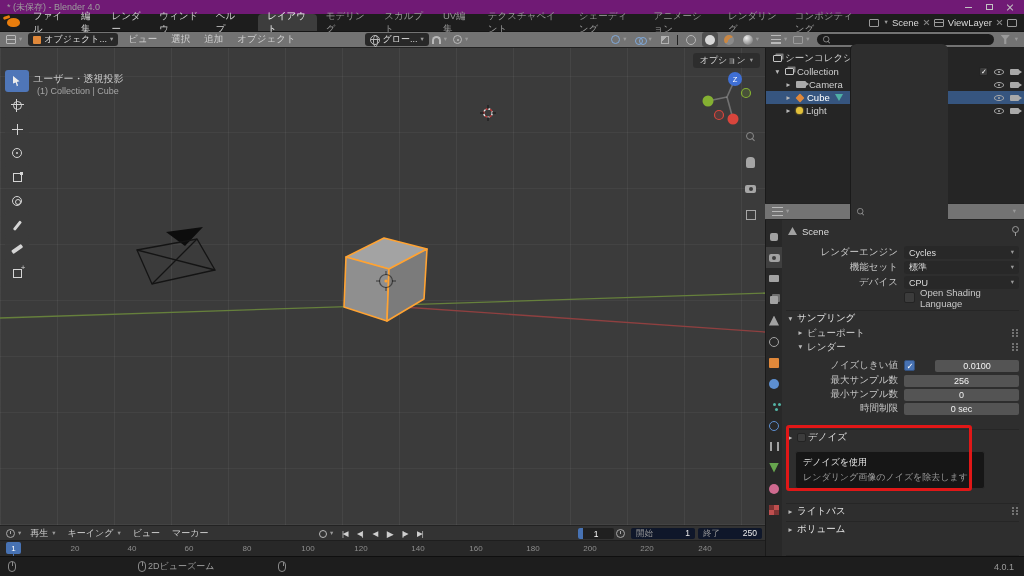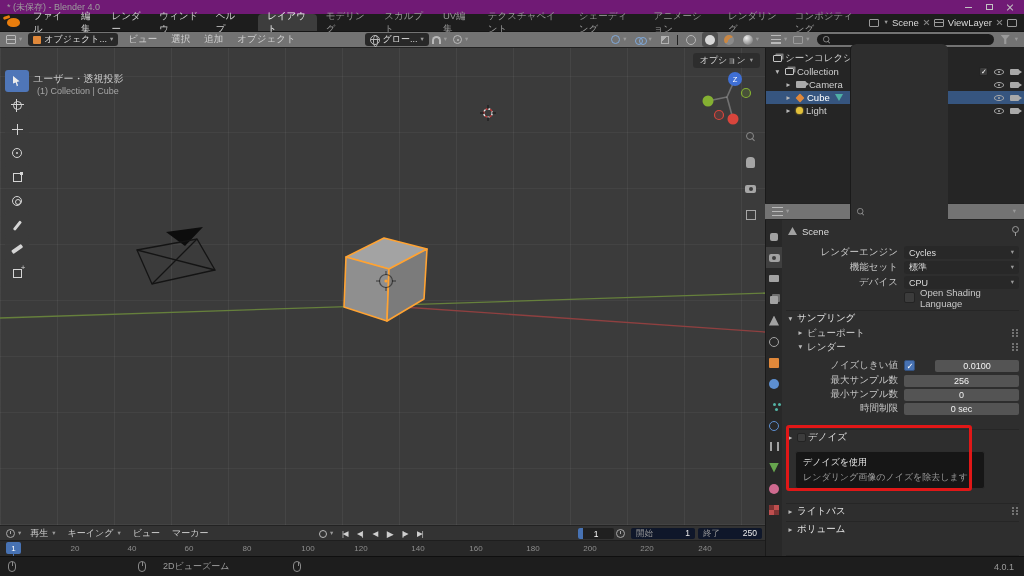--- a/index.html
+++ b/index.html
@@ -196,21 +196,21 @@
 .psec.denoise{margin-top:14px}
 .spacer56{height:58px;flex:none}
 .bcicon{width:9px;height:8px;background:#a2a2a2;clip-path:polygon(50% 0,100% 100%,0 100%);margin:0 5px 0 2px;flex:none}
 .bctext{color:#dcdcdc;font-size:9.5px}
 .redbox{position:absolute;left:20px;top:205px;width:186px;height:66px;border:3px solid #e01717;border-radius:3px;pointer-events:none;z-index:6}
 .tooltip{position:absolute;left:29px;top:231px;background:#161616;border:1px solid #2d2d2d;border-radius:3px;padding:4px 7px;z-index:5;white-space:nowrap}
 .tt1{color:#e8e8e8;font-size:9px}
 .tt2{color:#9a9a9a;font-size:9px;margin-top:2px}
 
 .statusbar{left:0;top:556px;width:1024px;height:20px;background:#1d1d1d;border-top:1px solid #0f0f0f;display:flex;align-items:center}
-.sb-group{display:flex;align-items:center;gap:17px}
+.sb-group{display:flex;align-items:center;gap:2px}
 .sb-text{font-size:9px;color:#9b9b9b}
 .sb-version{margin-left:auto;margin-right:10px;font-size:9px;color:#9b9b9b}
 </style>
 </head>
 <body>
 
 <div id="app">
 
   <div class="abs titlebar">
     <span>* (未保存) - Blender 4.0</span>

